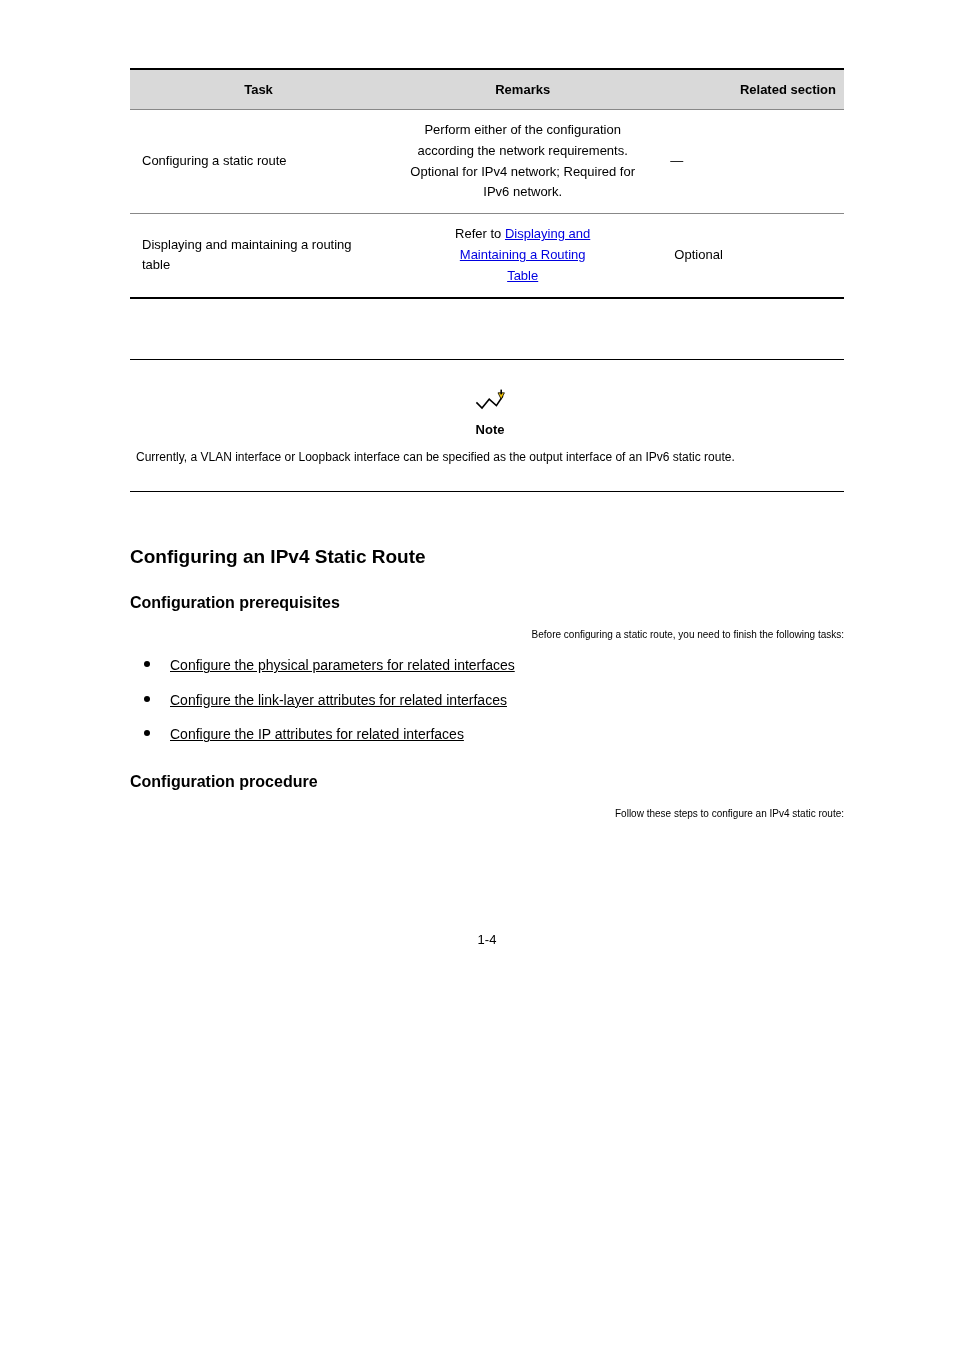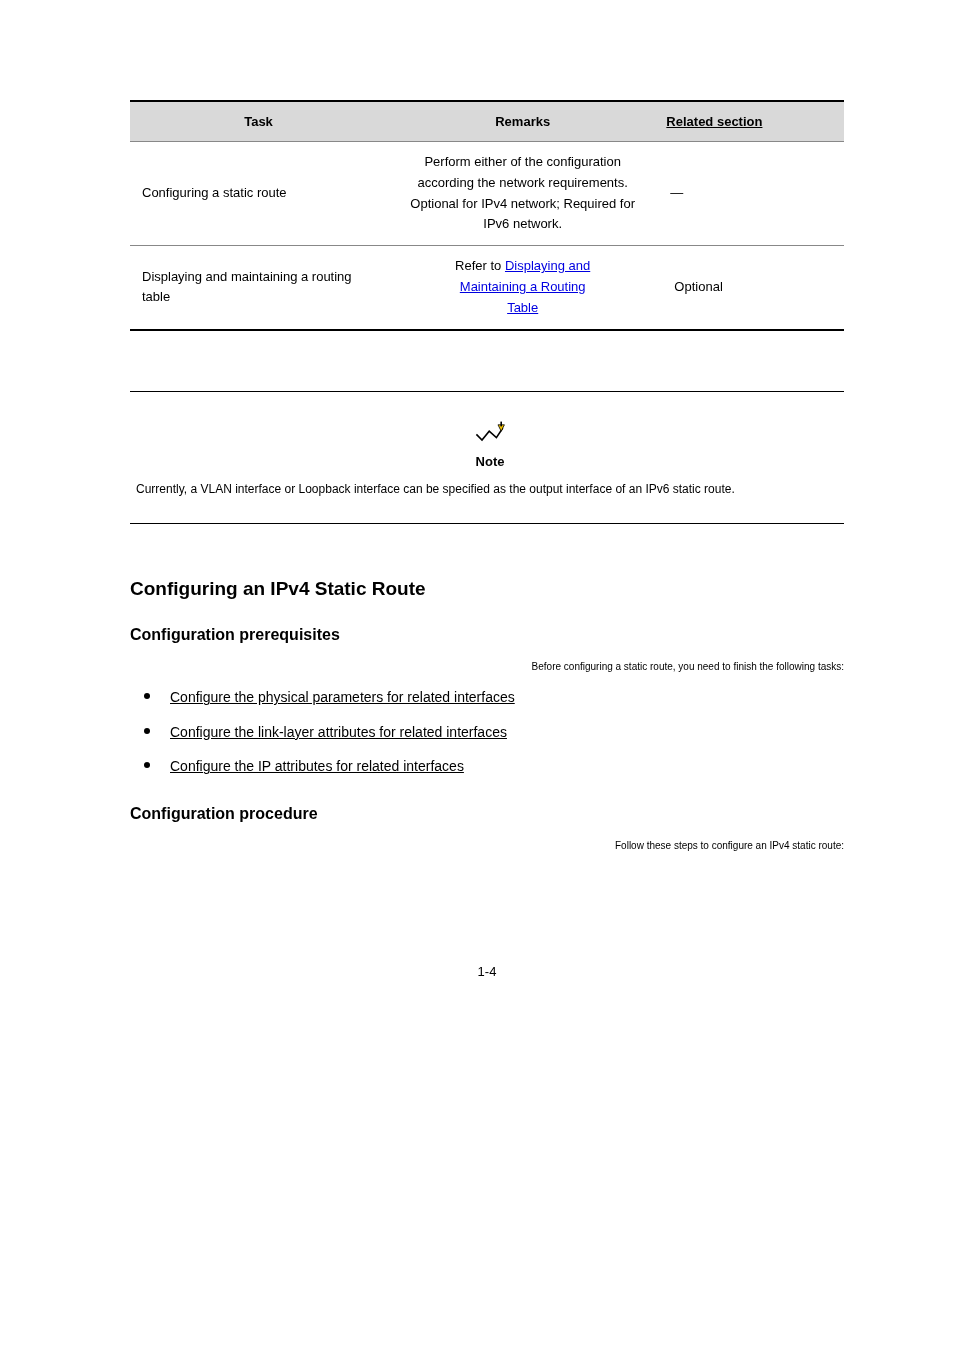--- a/index.html
+++ b/index.html
@@ -1,24 +1,24 @@
 <!DOCTYPE html>
 <html><head>
 <meta charset="utf-8">
 <style>
   * { box-sizing: border-box; margin: 0; padding: 0; }
   html, body { width: 954px; background: #fff; font-family: Arial, Helvetica, sans-serif; color: #000; }
-  .page { padding: 100px 110px 60px 130px; }
+  .page { padding: 68px 110px 60px 130px; }
   table { width: 100%; border-collapse: collapse; font-size: 13px; }
   thead th { background: #d9d9d9; font-weight: bold; text-align: center; padding: 12px 8px; border-top: 2px solid #000; border-bottom: 1px solid #888; }
   tbody td { padding: 10px 12px; border-bottom: 1px solid #888; vertical-align: middle; line-height: 1.6; }
   tbody tr:last-child td { border-bottom: 2px solid #000; }
   .col-task { width: 36%; }
   .col-remarks { width: 38%; text-align: center; }
-  .col-related { width: 26%; text-align: left; text-decoration: underline; }
+  .col-related { width: 26%; text-align: right; }
   .link { color: #0000e0; text-decoration: underline; }
   .row1-task { text-align: left; }
   .row1-remarks { text-align: center; }
   .row1-related { text-align: left; }
   .row2-task { text-align: left; }
   .row2-remarks { text-align: center; }
   .row2-related { text-align: left; padding-left: 16px; }
   .note-wrap { margin-top: 60px; border-top: 1px solid #000; border-bottom: 1px solid #000; padding: 28px 0 24px 0; }
   .note-head { display: flex; align-items: center; gap: 6px; margin-bottom: 10px; padding-left: 6px; flex-direction: column; }
   .note-label { font-weight: bold; font-size: 13px; }

